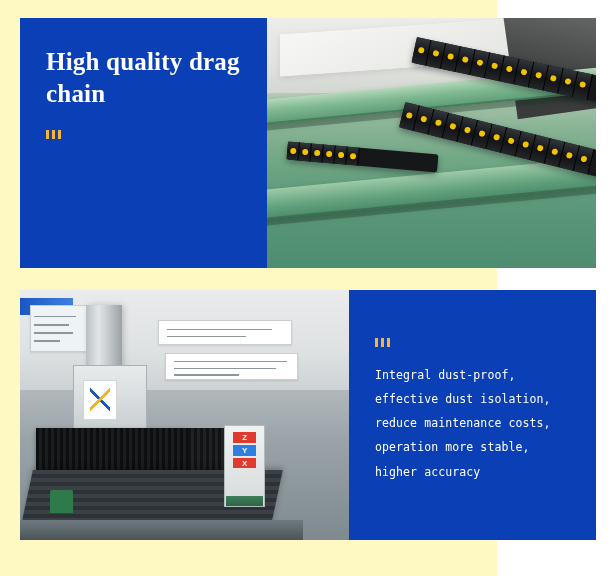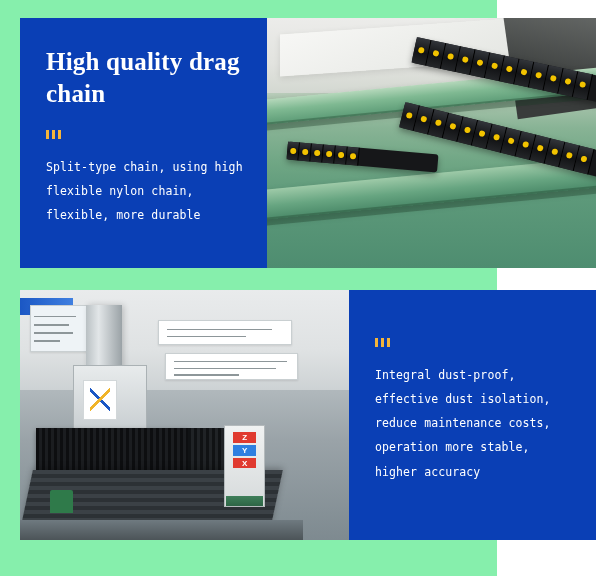--- a/index.html
+++ b/index.html
@@ -11,21 +11,21 @@
     height: 576px;
     background: #ffffff;
     font-family: "Liberation Sans", sans-serif;
     overflow: hidden;
   }
 
   .page {
     width: 497px;
     height: 576px;
     position: relative;
-    background: #86efac;
+    background: #fef9c3;
     box-sizing: border-box;
     padding: 18px 20px 12px 20px;
   }
 
   .card {
     position: relative;
     width: 576px;
     height: 250px;
     overflow: hidden;
     display: flex;
@@ -339,23 +339,20 @@
 
     <div class="text-panel">
       <h2 class="card-title">High quality drag chain</h2>
 
       <div class="divider">
         <i></i>
           <i></i>
           <i></i>
       </div>
 
-      <p class="desc">Split-type chain, using high
-flexible nylon chain,
-flexible, more durable</p>
     </div>
 
     <div class="img-panel">
       <div class="scene-dragchain">
         <div class="dc-wall"></div>
         <div class="dc-dark-edge"></div>
         <div class="dc-rail r1"></div>
         <div class="dc-rail-dark d1"></div>
         <div class="dc-rail r2"></div>
         <div class="dc-rail-dark d2"></div>

